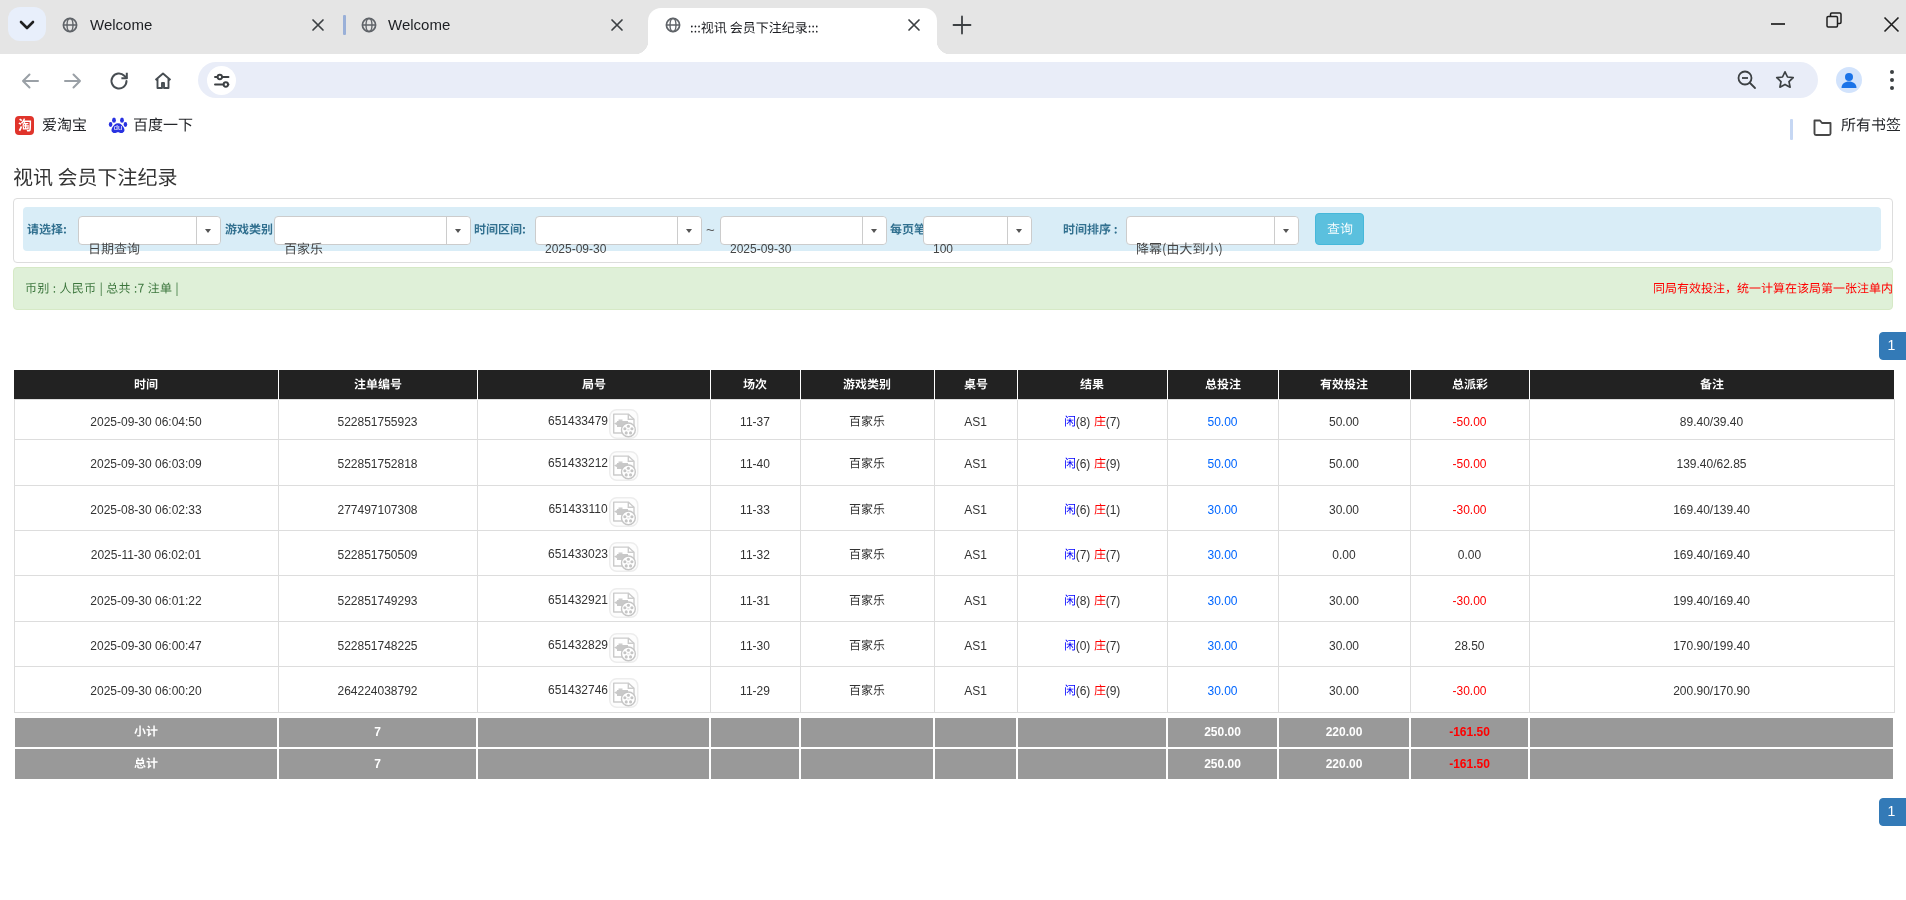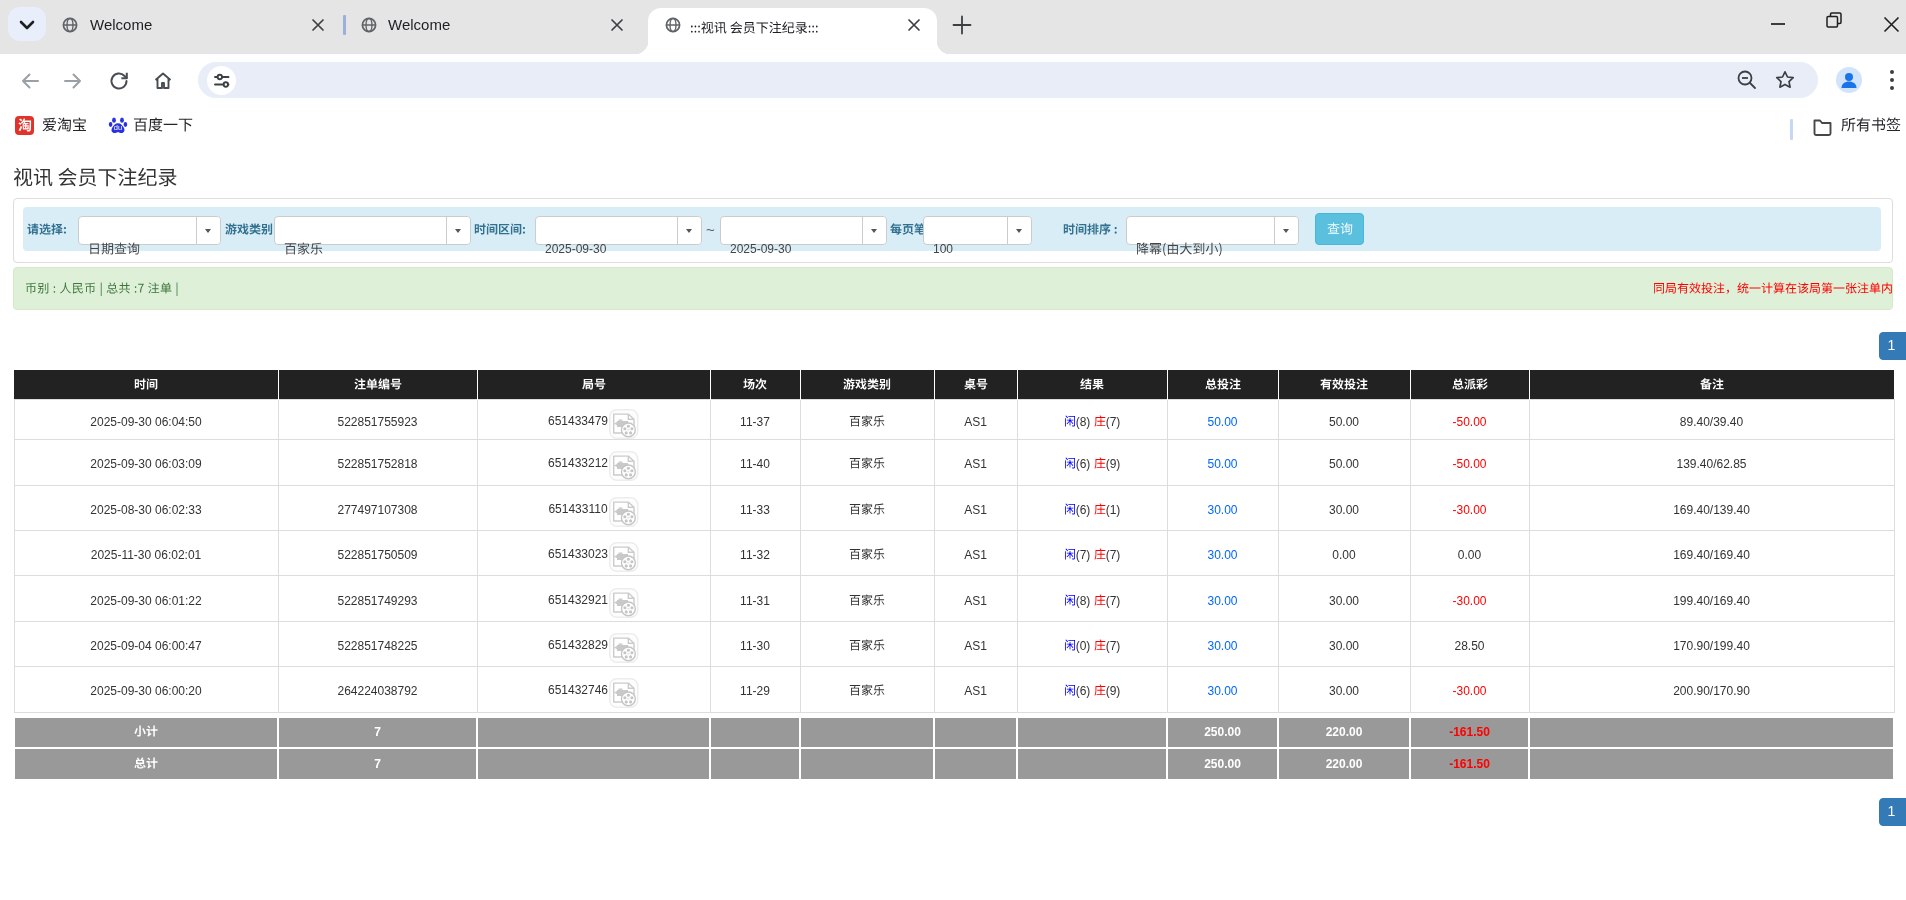--- a/index.html
+++ b/index.html
@@ -454,21 +454,21 @@
                 <use href="#Pxian" fill="#00f"></use>
               </svg></span>(8) <span style="color:#f00"><svg class="ck" width="12.0" height="12" style="overflow:visible;vertical-align:top;">
                 <use href="#Pzhuang" fill="#f00"></use>
               </svg></span>(7)</td>
           <td><span class="blue">30.00</span></td>
           <td>30.00</td>
           <td style="color:#f00">-30.00</td>
           <td>199.40/169.40</td>
         </tr>
         <tr>
-          <td>2025-09-04 06:00:47</td>
+          <td>2025-09-30 06:00:47</td>
           <td>522851748225</td>
           <td>651432829<svg class="filmbtn">
               <use href="#Ifilm"></use>
             </svg></td>
           <td>11-30</td>
           <td><span style="color:#333"><svg class="ck" width="36.0" height="12" style="overflow:visible;vertical-align:top;">
                 <use href="#Pbjl" fill="currentColor"></use>
               </svg></span></td>
           <td>AS1</td>
           <td><span class="blue" style="color:#00f"><svg class="ck" width="12.0" height="12" style="overflow:visible;vertical-align:top;">

